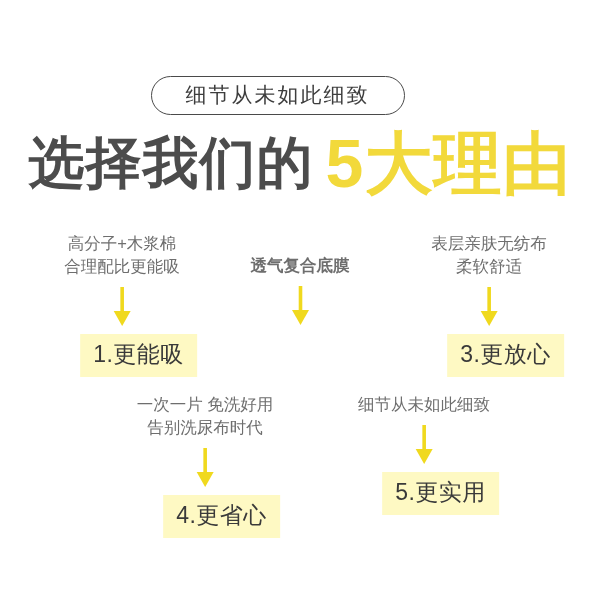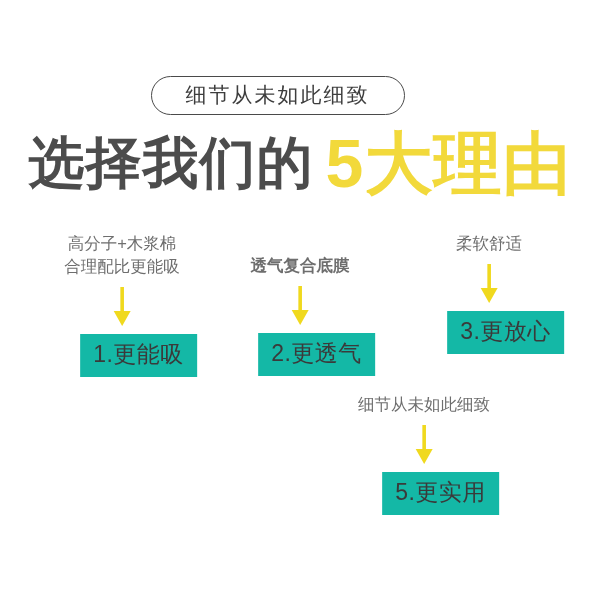--- a/index.html
+++ b/index.html
@@ -81,21 +81,21 @@
     line-height: 1.38;
     text-align: center;
     white-space: nowrap;
   }
   .arrow {
     display: block;
     margin-top: 9px;
     margin-bottom: 7px;
   }
   .badge {
-    background: #14b8a6;
+    background: #fef9c3;
     color: #3a3a3a;
     font-size: 23px;
     line-height: 1;
     padding: 9px 13px 11px 13px;
     white-space: nowrap;
     letter-spacing: 0.5px;
     margin-left: 33px;
   }
 
   
@@ -136,34 +136,45 @@
   </div>
 
   <div class="col" id="col-2">
     <div class="desc">
       <div>透气复合底膜</div>
     </div>
     <svg class="arrow" width="22" height="40" viewBox="0 0 22 40">
       <rect x="9.2" y="0" width="3.6" height="27" fill="#f0d91e"></rect>
       <polygon points="11,39 2.5,24 19.5,24" fill="#f0d91e"></polygon>
     </svg>
-    <div class="badge">2.更透气</div>
   </div>
 
   <div class="col" id="col-3">
     <div class="desc">
+      <div>表层亲肤无纺布</div>
       <div>柔软舒适</div>
     </div>
     <svg class="arrow" width="22" height="40" viewBox="0 0 22 40">
       <rect x="9.2" y="0" width="3.6" height="27" fill="#f0d91e"></rect>
       <polygon points="11,39 2.5,24 19.5,24" fill="#f0d91e"></polygon>
     </svg>
     <div class="badge">3.更放心</div>
   </div>
 
+  <div class="col" id="col-4">
+    <div class="desc">
+      <div>一次一片 免洗好用</div>
+      <div>告别洗尿布时代</div>
+    </div>
+    <svg class="arrow" width="22" height="40" viewBox="0 0 22 40">
+      <rect x="9.2" y="0" width="3.6" height="27" fill="#f0d91e"></rect>
+      <polygon points="11,39 2.5,24 19.5,24" fill="#f0d91e"></polygon>
+    </svg>
+    <div class="badge">4.更省心</div>
+  </div>
 
   <div class="col" id="col-5">
     <div class="desc">
       <div>细节从未如此细致</div>
     </div>
     <svg class="arrow" width="22" height="40" viewBox="0 0 22 40">
       <rect x="9.2" y="0" width="3.6" height="27" fill="#f0d91e"></rect>
       <polygon points="11,39 2.5,24 19.5,24" fill="#f0d91e"></polygon>
     </svg>
     <div class="badge">5.更实用</div>

